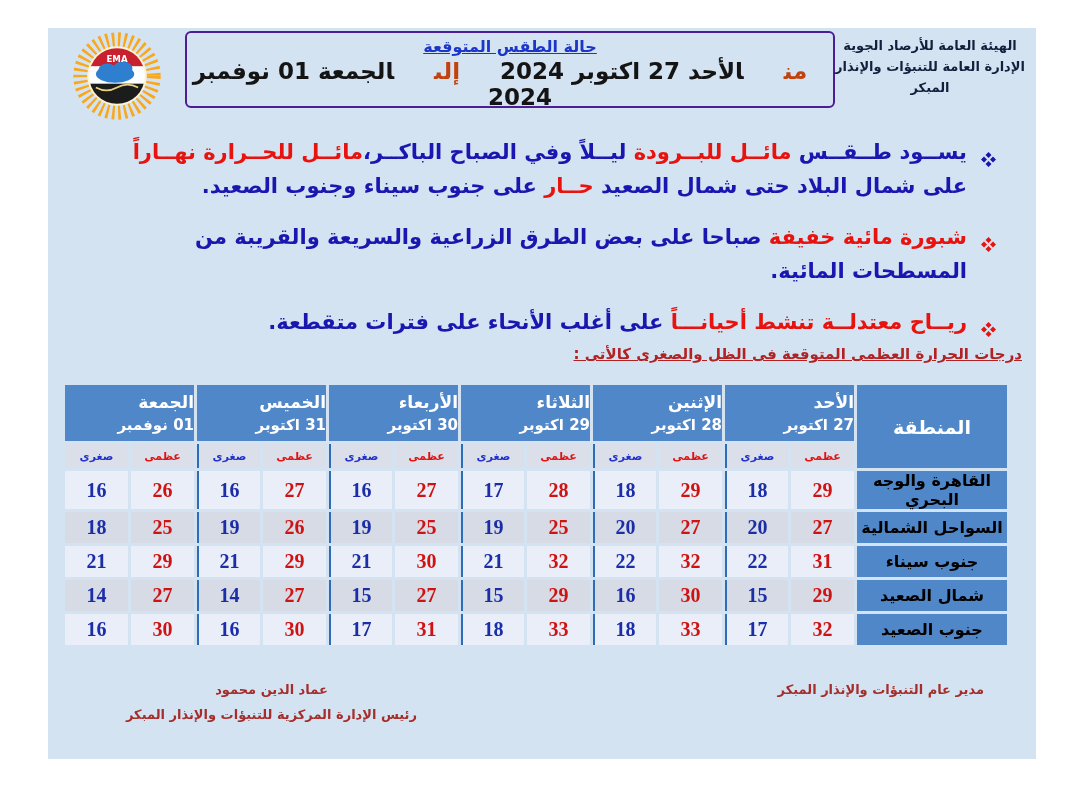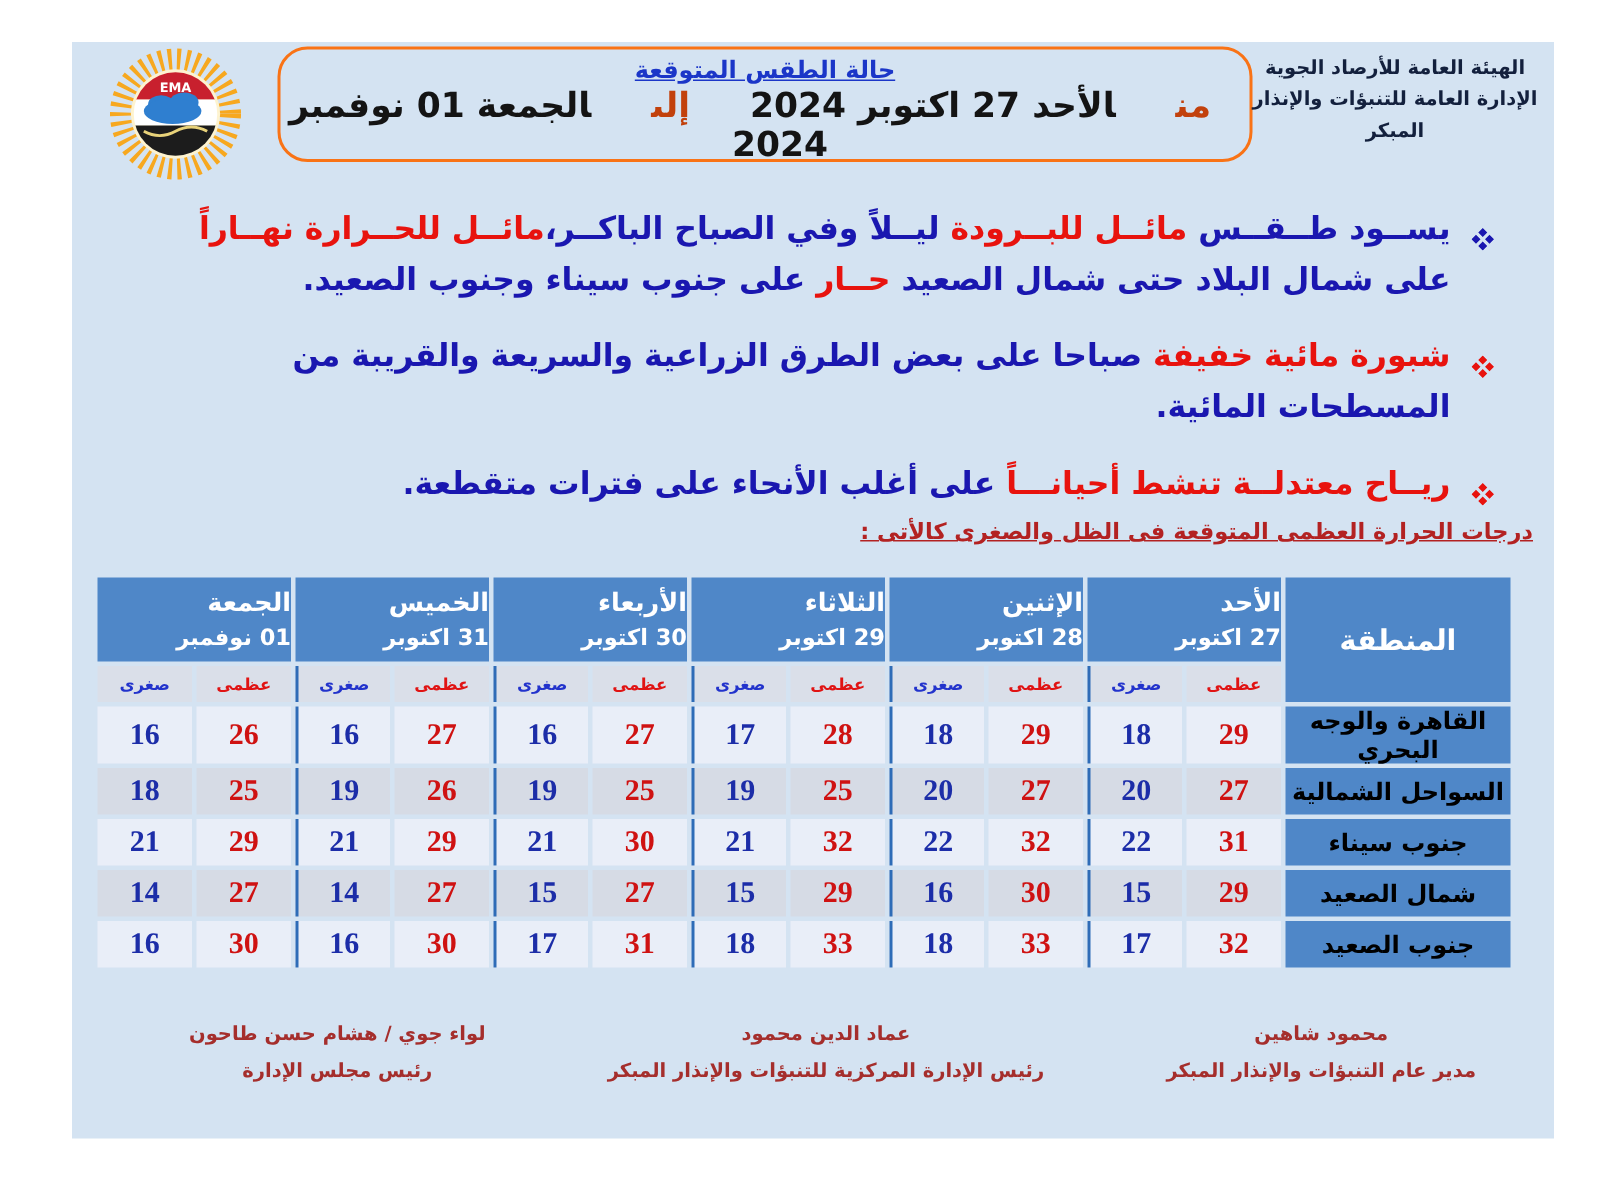--- a/index.html
+++ b/index.html
@@ -3,21 +3,21 @@
 <meta charset="utf-8">
 <style>
   * { margin:0; padding:0; box-sizing:border-box; }
   body { background:#888; font-family:"DejaVu Sans", sans-serif; }
   #page { position:relative; width:1080px; height:790px; background:#ffffff; overflow:hidden; }
   .panel { position:absolute; left:48px; top:28px; width:988px; height:731px; background:#d4e3f2; }
 
   
   .logo { position:absolute; left:12px; top:0px; width:114px; height:96px; }
   .header-box { position:absolute; left:137px; top:3px; width:650px; height:77px;
-    border:2px solid #f97316; border-radius:20px; text-align:center; padding-top:4px; direction:rtl; }
+    border:2px solid #4c1d95; border-radius:6px; text-align:center; padding-top:4px; direction:rtl; }
   .box-title { color:#1b36c8; font-weight:bold; font-size:16px; text-decoration:underline; }
   .date-line { font-size:23px; font-weight:bold; color:#141414; margin-top:2px; }
   .date-line span { margin:0 20px; }
   .date-line .lbl { color:#c2410c; }
   .org { position:absolute; right:6px; top:8px; width:200px; text-align:center;
     font-size:13px; font-weight:bold; color:#13203d; line-height:1.6; direction:rtl; }
 
   
   .bullets { position:absolute; right:38px; top:108px; width:908px; direction:rtl; }
   .bullet { position:relative; padding-right:31px; font-size:21px; font-weight:bold;
@@ -233,27 +233,22 @@
         <td class="max">30</td>
         <td class="min sep">16</td>
         <td class="max">30</td>
         <td class="min">16</td>
       </tr>
     </tbody>
       </table>
 
     <div class="signatures">
       <div class="sig">
-        <div>محمود شاهين</div>
         <div>مدير عام التنبؤات والإنذار المبكر</div>
       </div>
       <div class="sig">
         <div>عماد الدين محمود</div>
         <div>رئيس الإدارة المركزية للتنبؤات والإنذار المبكر</div>
       </div>
-      <div class="sig">
-        <div>لواء جوي / هشام حسن طاحون</div>
-        <div>رئيس مجلس الإدارة</div>
-      </div>
     </div>
 
   </div>
 </div>
 
 </body></html>

